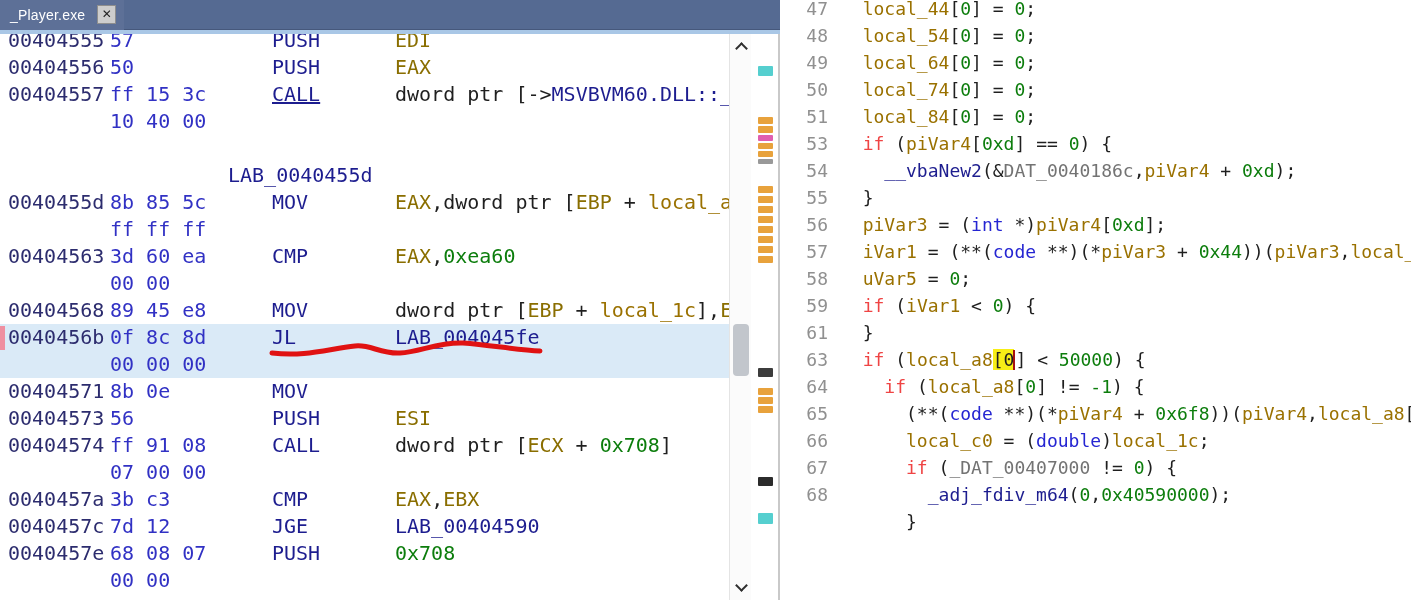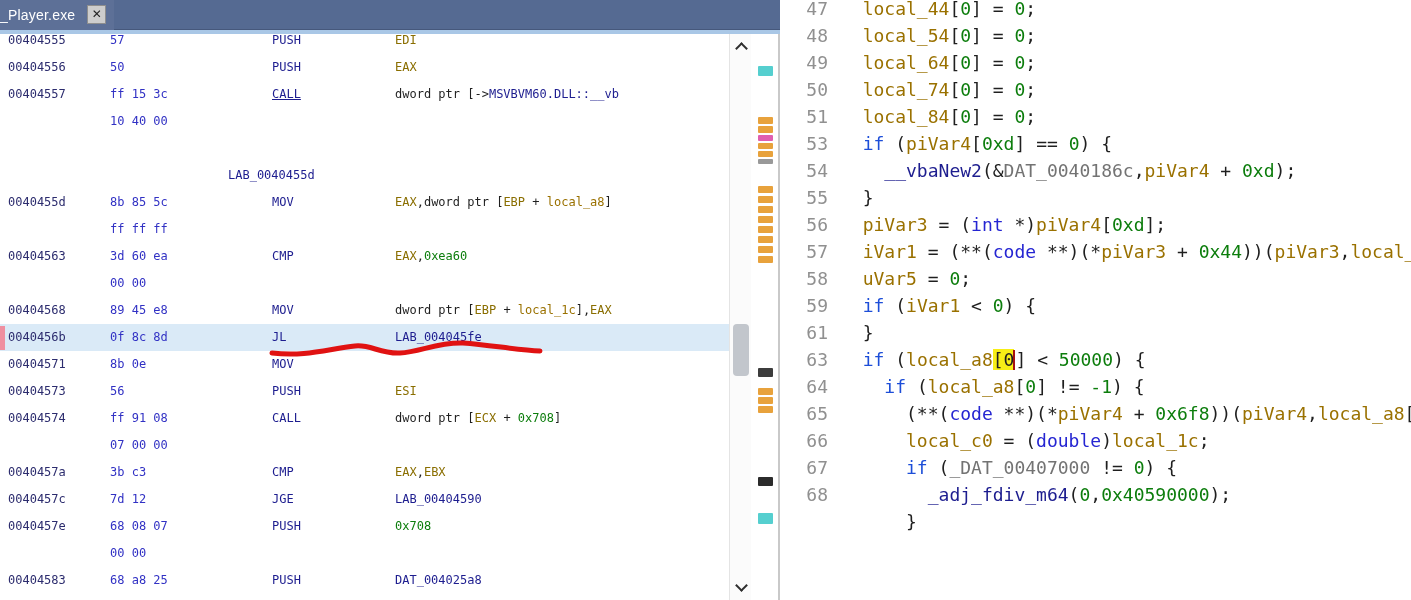--- a/index.html
+++ b/index.html
@@ -3,47 +3,47 @@
 <meta charset="utf-8">
 <style>
   *{margin:0;padding:0;box-sizing:border-box}
   html,body{background:#ffffff}
   body{font-family:"Liberation Sans",sans-serif}
   .screen{position:relative;width:1411px;height:600px;background:#ffffff;overflow:hidden}
 
   
   .left-panel{position:absolute;left:0;top:0;width:780px;height:600px;background:#ffffff;overflow:hidden}
   .tab-bar{position:absolute;left:0;top:0;width:780px;height:30px;background:#556a92;z-index:5;display:flex;align-items:center;border-bottom:1px solid #46587c}
-  .tab{display:flex;align-items:center;height:30px;padding:0 8px 0 0;background:#5d7097}
+  .tab{display:flex;align-items:center;height:30px;padding:0 8px 0 10px;background:#5d7097}
   .tab-label{color:#ffffff;font-size:14px;letter-spacing:.2px}
   .tab-close{margin-left:12px;width:19px;height:19px;background:#cdcdcd;border:1px solid #8e8e8e;color:#222;font-size:12px;line-height:17px;text-align:center;cursor:pointer}
   .focus-strip{position:absolute;left:0;top:30px;width:780px;height:4px;background:#a9c7e6;z-index:4}
 
   #listing{position:absolute;left:0;top:27px;width:729px;height:573px;overflow:hidden;z-index:1}
-  .lrow{position:relative;height:27px;font-family:"DejaVu Sans Mono",monospace;font-size:12px;line-height:27px;white-space:pre}
+  .lrow{position:relative;height:27px;font-family:"DejaVu Sans Mono",monospace;font-size:20px;line-height:27px;white-space:pre}
   .lrow.hl{background:#daeaf7}
   .col{position:absolute;top:0}
   .col-a{left:8px}
   .col-b{left:110px}
   .col-lab{left:228px}
   .col-m{left:272px}
   .col-o{left:395px;right:0;overflow:hidden}
   .ul{text-decoration:underline}
   .edge-mark{position:absolute;left:0;top:2px;width:5px;height:24px;background:#ef8fa0}
 
   
   .tk-addr{color:#2c2c6e}
   .tk-bytes{color:#3131c4}
   .tk-mn{color:#1d1d8f}
   .tk-nav{color:#1d1d8f}
   .tk-reg{color:#8a6e00}
   .tk-var{color:#9a7100}
   .tk-const{color:#0c7d0c}
   .tk-plain{color:#1f1f1f}
-  .tk-kw{color:#1d4ed8}
+  .tk-kw{color:#ef4444}
   .tk-type{color:#2525d2}
   .tk-fn{color:#1d1d8f}
   .tk-glob{color:#737373}
   .tk-hl{background:#f7ee16;color:#1f1f1f}
   .caret{display:inline-block;width:2px;height:20px;background:#a51111;vertical-align:middle;margin:0 0 3px -1px}
 
   
   .annotation{position:absolute;left:0;top:0;width:780px;height:600px;z-index:6;pointer-events:none}
 
   
@@ -91,20 +91,21 @@
         <div class="lrow"><span class="col col-a tk-addr">00404557</span><span class="col col-b tk-bytes">ff 15 3c</span><span class="col col-m tk-mn ul">CALL</span><span class="col col-o"><span class="tk-plain">dword ptr [-&gt;</span><span class="tk-nav">MSVBVM60.DLL::__vb</span></span></div>
         <div class="lrow"><span class="col col-b tk-bytes">10 40 00</span></div>
         <div class="lrow"></div>
         <div class="lrow"><span class="col col-lab tk-nav">LAB_0040455d</span></div>
         <div class="lrow"><span class="col col-a tk-addr">0040455d</span><span class="col col-b tk-bytes">8b 85 5c</span><span class="col col-m tk-mn">MOV</span><span class="col col-o"><span class="tk-reg">EAX</span><span class="tk-plain">,dword ptr [</span><span class="tk-reg">EBP</span><span class="tk-plain"> + </span><span class="tk-var">local_a8</span><span class="tk-plain">]</span></span></div>
         <div class="lrow"><span class="col col-b tk-bytes">ff ff ff</span></div>
         <div class="lrow"><span class="col col-a tk-addr">00404563</span><span class="col col-b tk-bytes">3d 60 ea</span><span class="col col-m tk-mn">CMP</span><span class="col col-o"><span class="tk-reg">EAX</span><span class="tk-plain">,</span><span class="tk-const">0xea60</span></span></div>
         <div class="lrow"><span class="col col-b tk-bytes">00 00</span></div>
         <div class="lrow"><span class="col col-a tk-addr">00404568</span><span class="col col-b tk-bytes">89 45 e8</span><span class="col col-m tk-mn">MOV</span><span class="col col-o"><span class="tk-plain">dword ptr [</span><span class="tk-reg">EBP</span><span class="tk-plain"> + </span><span class="tk-var">local_1c</span><span class="tk-plain">],</span><span class="tk-reg">EAX</span></span></div>
         <div class="lrow hl"><span class="edge-mark"></span><span class="col col-a tk-addr">0040456b</span><span class="col col-b tk-bytes">0f 8c 8d</span><span class="col col-m tk-mn">JL</span><span class="col col-o"><span class="tk-nav">LAB_004045fe</span></span></div>
+        <div class="lrow hl"><span class="col col-b tk-bytes">00 00 00</span></div>
         <div class="lrow"><span class="col col-a tk-addr">00404571</span><span class="col col-b tk-bytes">8b 0e</span><span class="col col-m tk-mn">MOV</span></div>
         <div class="lrow"><span class="col col-a tk-addr">00404573</span><span class="col col-b tk-bytes">56</span><span class="col col-m tk-mn">PUSH</span><span class="col col-o"><span class="tk-reg">ESI</span></span></div>
         <div class="lrow"><span class="col col-a tk-addr">00404574</span><span class="col col-b tk-bytes">ff 91 08</span><span class="col col-m tk-mn">CALL</span><span class="col col-o"><span class="tk-plain">dword ptr [</span><span class="tk-reg">ECX</span><span class="tk-plain"> + </span><span class="tk-const">0x708</span><span class="tk-plain">]</span></span></div>
         <div class="lrow"><span class="col col-b tk-bytes">07 00 00</span></div>
         <div class="lrow"><span class="col col-a tk-addr">0040457a</span><span class="col col-b tk-bytes">3b c3</span><span class="col col-m tk-mn">CMP</span><span class="col col-o"><span class="tk-reg">EAX</span><span class="tk-plain">,</span><span class="tk-reg">EBX</span></span></div>
         <div class="lrow"><span class="col col-a tk-addr">0040457c</span><span class="col col-b tk-bytes">7d 12</span><span class="col col-m tk-mn">JGE</span><span class="col col-o"><span class="tk-nav">LAB_00404590</span></span></div>
         <div class="lrow"><span class="col col-a tk-addr">0040457e</span><span class="col col-b tk-bytes">68 08 07</span><span class="col col-m tk-mn">PUSH</span><span class="col col-o"><span class="tk-const">0x708</span></span></div>
         <div class="lrow"><span class="col col-b tk-bytes">00 00</span></div>
         <div class="lrow"><span class="col col-a tk-addr">00404583</span><span class="col col-b tk-bytes">68 a8 25</span><span class="col col-m tk-mn">PUSH</span><span class="col col-o"><span class="tk-nav">DAT_004025a8</span></span></div>
       </div>

